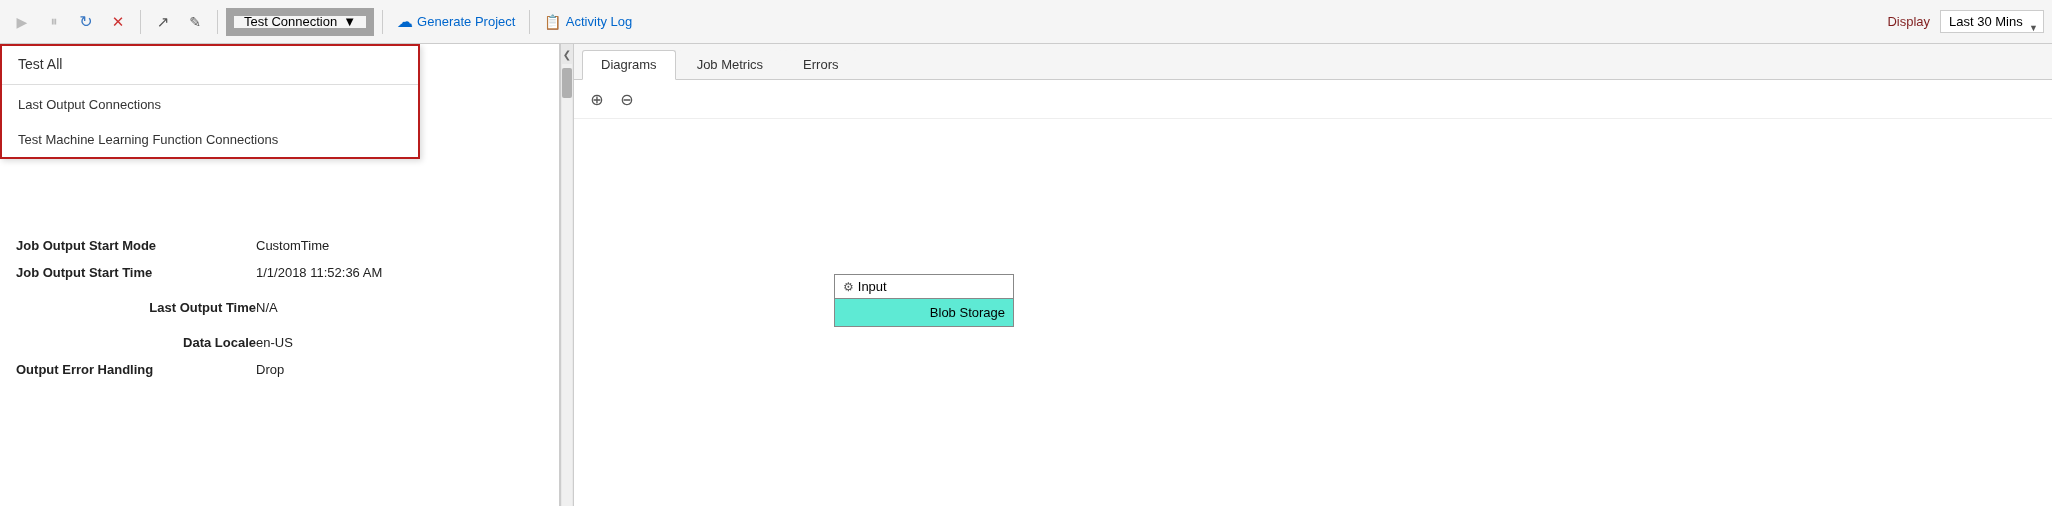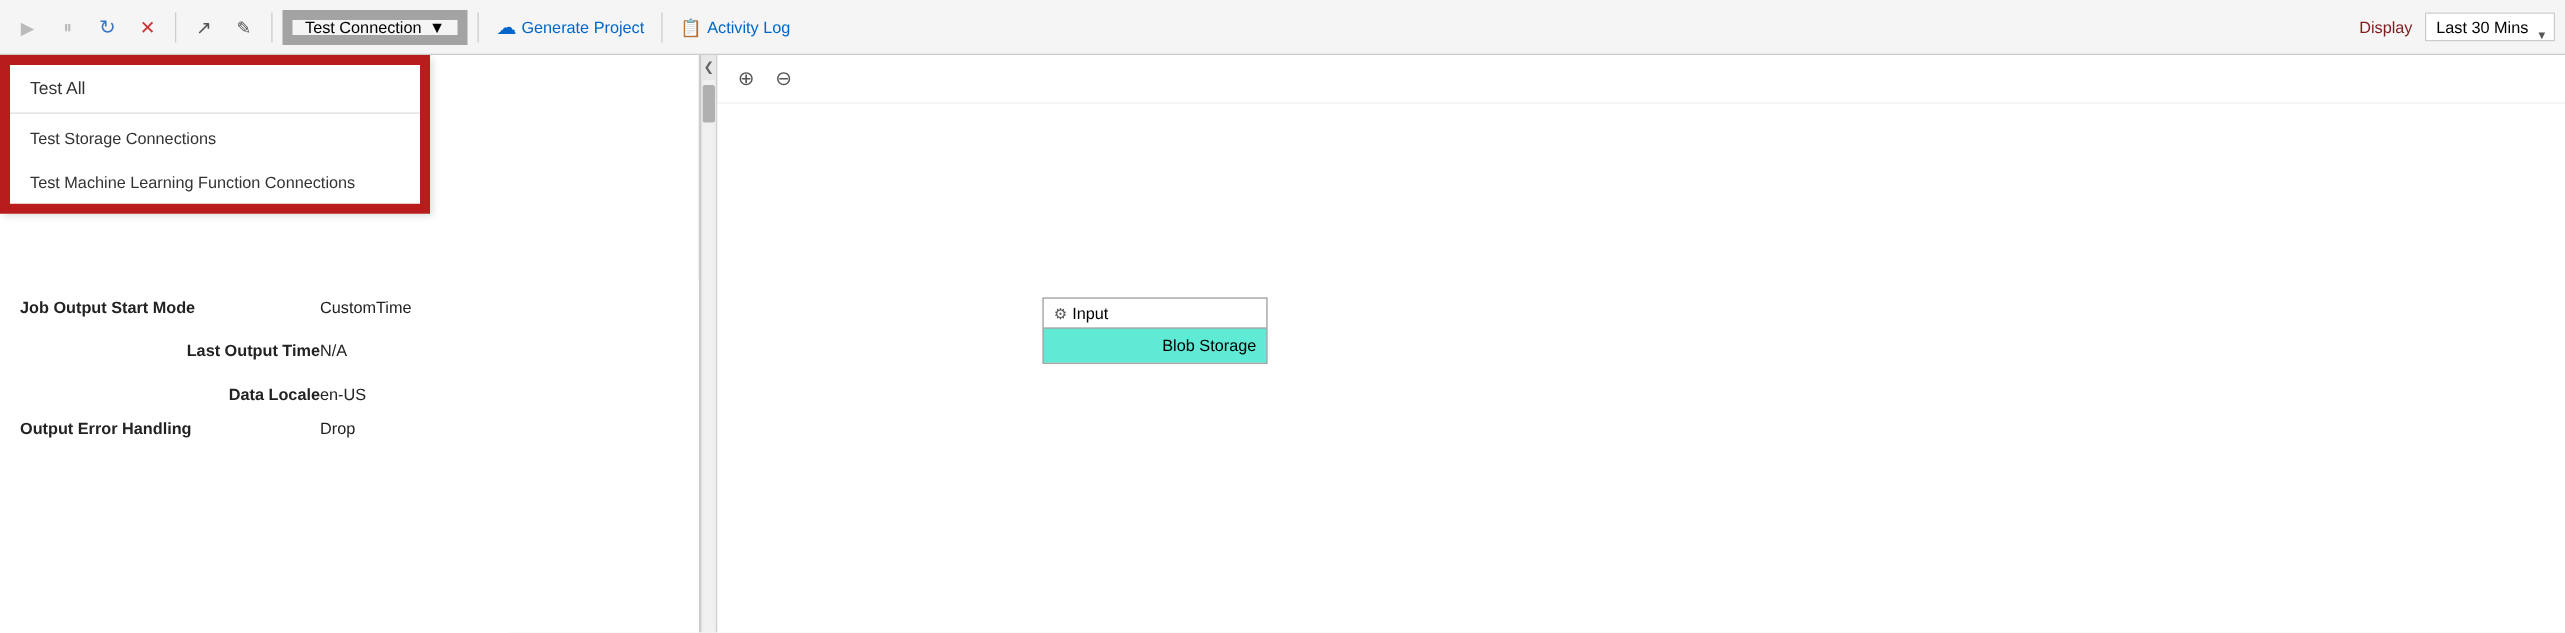--- a/index.html
+++ b/index.html
@@ -114,23 +114,23 @@
       border-right: 1px solid #ccc;
       position: relative;
       overflow: hidden;
     }
 
     
     .dropdown-menu {
       position: absolute;
       top: 0;
       left: 0;
-      width: 344px;
-      background: white;
-      border: 8px solid #b91c1c;
+      width: 420px;
+      background: white;
+      border: 2px solid #b91c1c;
       z-index: 100;
       box-shadow: 2px 2px 6px rgba(0,0,0,0.15);
     }
 
     .dropdown-item {
       padding: 10px 16px;
       cursor: pointer;
       font-size: 13px;
       color: #333;
     }
@@ -346,28 +346,32 @@
   </div>
 </div>
 
 <div class="main-content">
 
   <div class="left-panel">
 
     <div class="dropdown-menu">
       <div class="dropdown-item first">Test All</div>
       <div class="dropdown-separator"></div>
-      <div class="dropdown-item">Test Storage Connections</div>
+      <div class="dropdown-item">Last Output Connections</div>
       <div class="dropdown-item">Test Machine Learning Function Connections</div>
     </div>
 
     <div class="properties-panel">
       <div class="prop-row">
         <span class="prop-label">Job Output Start Mode</span>
         <span class="prop-value">CustomTime</span>
+      </div>
+      <div class="prop-row">
+        <span class="prop-label">Job Output Start Time</span>
+        <span class="prop-value">1/1/2018 11:52:36 AM</span>
       </div>
       <div class="prop-row has-gap">
         <span class="prop-label">Last Output Time</span>
         <span class="prop-value">N/A</span>
       </div>
       <div class="prop-row has-gap">
         <span class="prop-label">Data Locale</span>
         <span class="prop-value">en-US</span>
       </div>
       <div class="prop-row">
@@ -379,20 +383,25 @@
 
   <div class="splitter">
     <span class="splitter-arrow">❮</span>
     <div class="splitter-scrollbar">
       <div class="splitter-thumb"></div>
     </div>
   </div>
 
   <div class="right-panel">
 
+    <div class="tabs-bar">
+      <div class="tab active">Diagrams</div>
+      <div class="tab">Job Metrics</div>
+      <div class="tab">Errors</div>
+    </div>
 
     <div class="diagram-area">
       <div class="diagram-toolbar">
         <button class="diagram-tool-btn" style="font-size:16px; border:none; background:transparent;">⊕</button>
         <button class="diagram-tool-btn" style="font-size:16px; border:none; background:transparent;">⊖</button>
       </div>
 
       <div class="diagram-canvas">
 
         <div class="diagram-node" style="left: 260px; top: 155px;">

